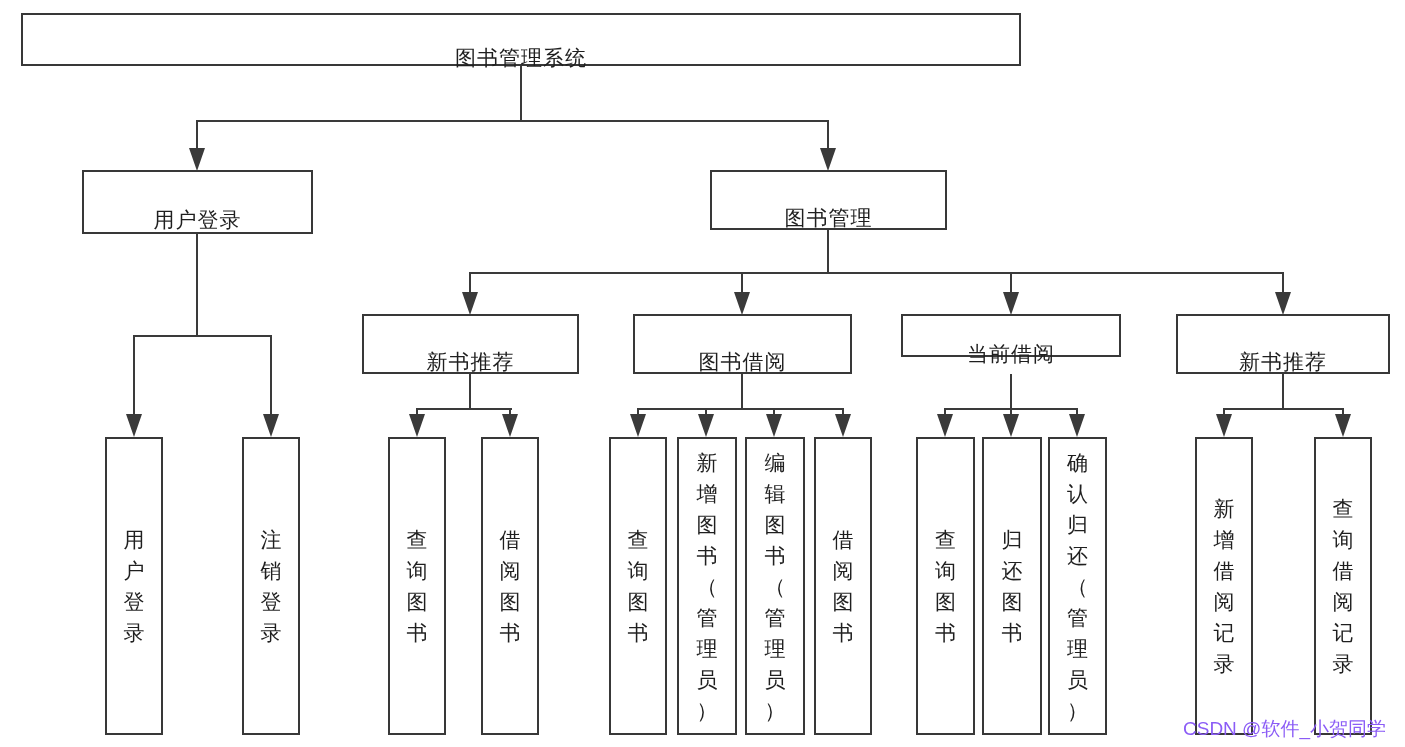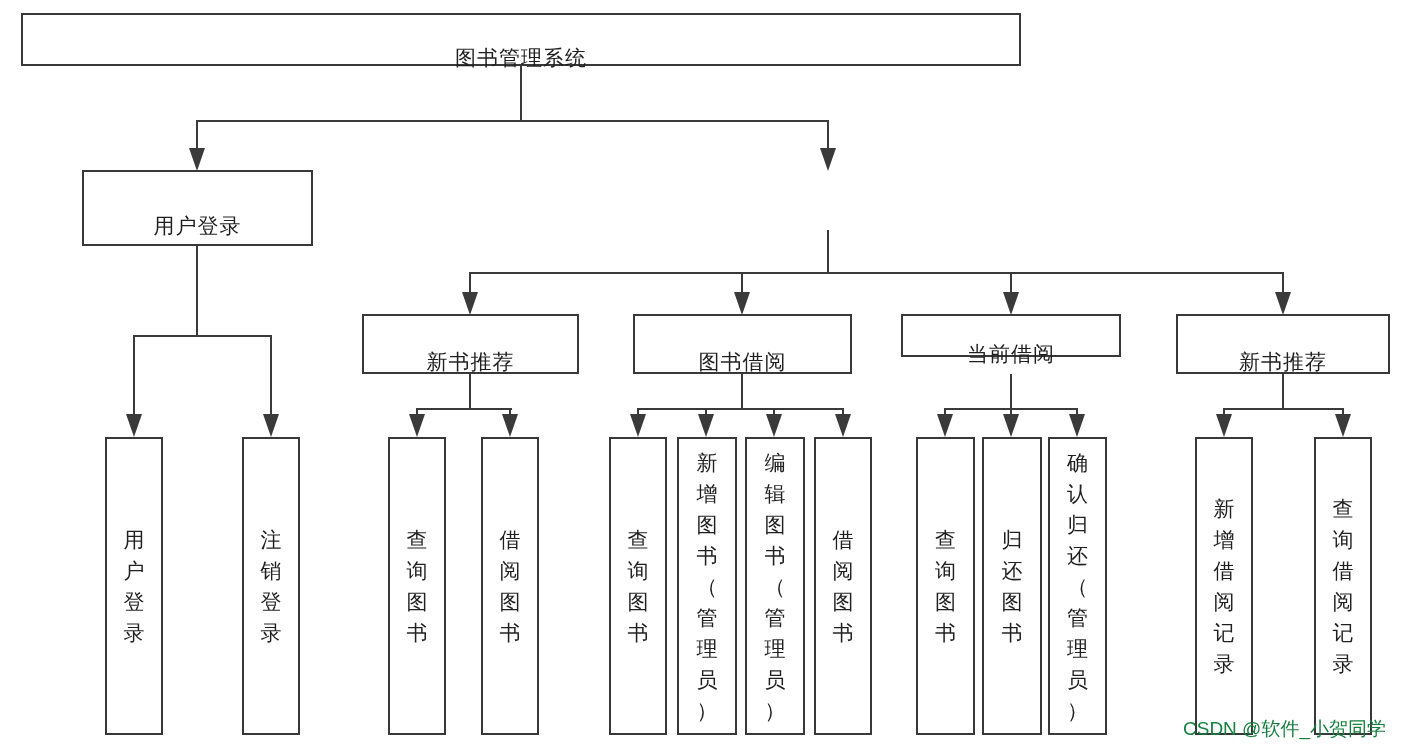--- a/index.html
+++ b/index.html
@@ -42,43 +42,46 @@
   .arrow{
     position:absolute;width:0;height:0;z-index:1;
     border-left:8px solid transparent;
     border-right:8px solid transparent;
     border-top:23px solid #3a3a3a;
   }
   .watermark{
     position:absolute;
     left:1183px;top:716px;
     font-size:19px;
-    color:#15803d;
+    color:#8b5cf6;
     z-index:3;
     white-space:nowrap;
   }
 </style>
 </head>
 <body>
 
 <div class="canvas">
 
   <div class="box" style="left:21px;top:13px;width:1000px;height:53px">
     <span class="label">图书管理系统</span>
   </div>
 
   <div class="vline" style="left:520px;top:66px;height:54px"></div>
   <div class="hline" style="left:196px;top:120px;width:633px"></div>
   <div class="vline" style="left:196px;top:120px;height:30px"></div>
   <div class="arrow" style="left:189px;top:148px"></div>
   <div class="vline" style="left:827px;top:120px;height:30px"></div>
   <div class="arrow" style="left:820px;top:148px"></div>
 
-  <div class="box" style="left:82px;top:170px;width:231px;height:76px">
+  <div class="box" style="left:82px;top:170px;width:231px;height:64px">
     <span class="label">用户登录</span>
+  </div>
+  <div class="box" style="left:710px;top:170px;width:237px;height:60px">
+    <span class="label">图书管理</span>
   </div>
 
   <div class="vline" style="left:196px;top:230px;height:105px"></div>
   <div class="hline" style="left:133px;top:335px;width:139px"></div>
   <div class="vline" style="left:133px;top:335px;height:80px"></div>
   <div class="arrow" style="left:126px;top:414px"></div>
   <div class="vline" style="left:270px;top:335px;height:80px"></div>
   <div class="arrow" style="left:263px;top:414px"></div>
 
   <div class="vline" style="left:827px;top:230px;height:42px"></div>

